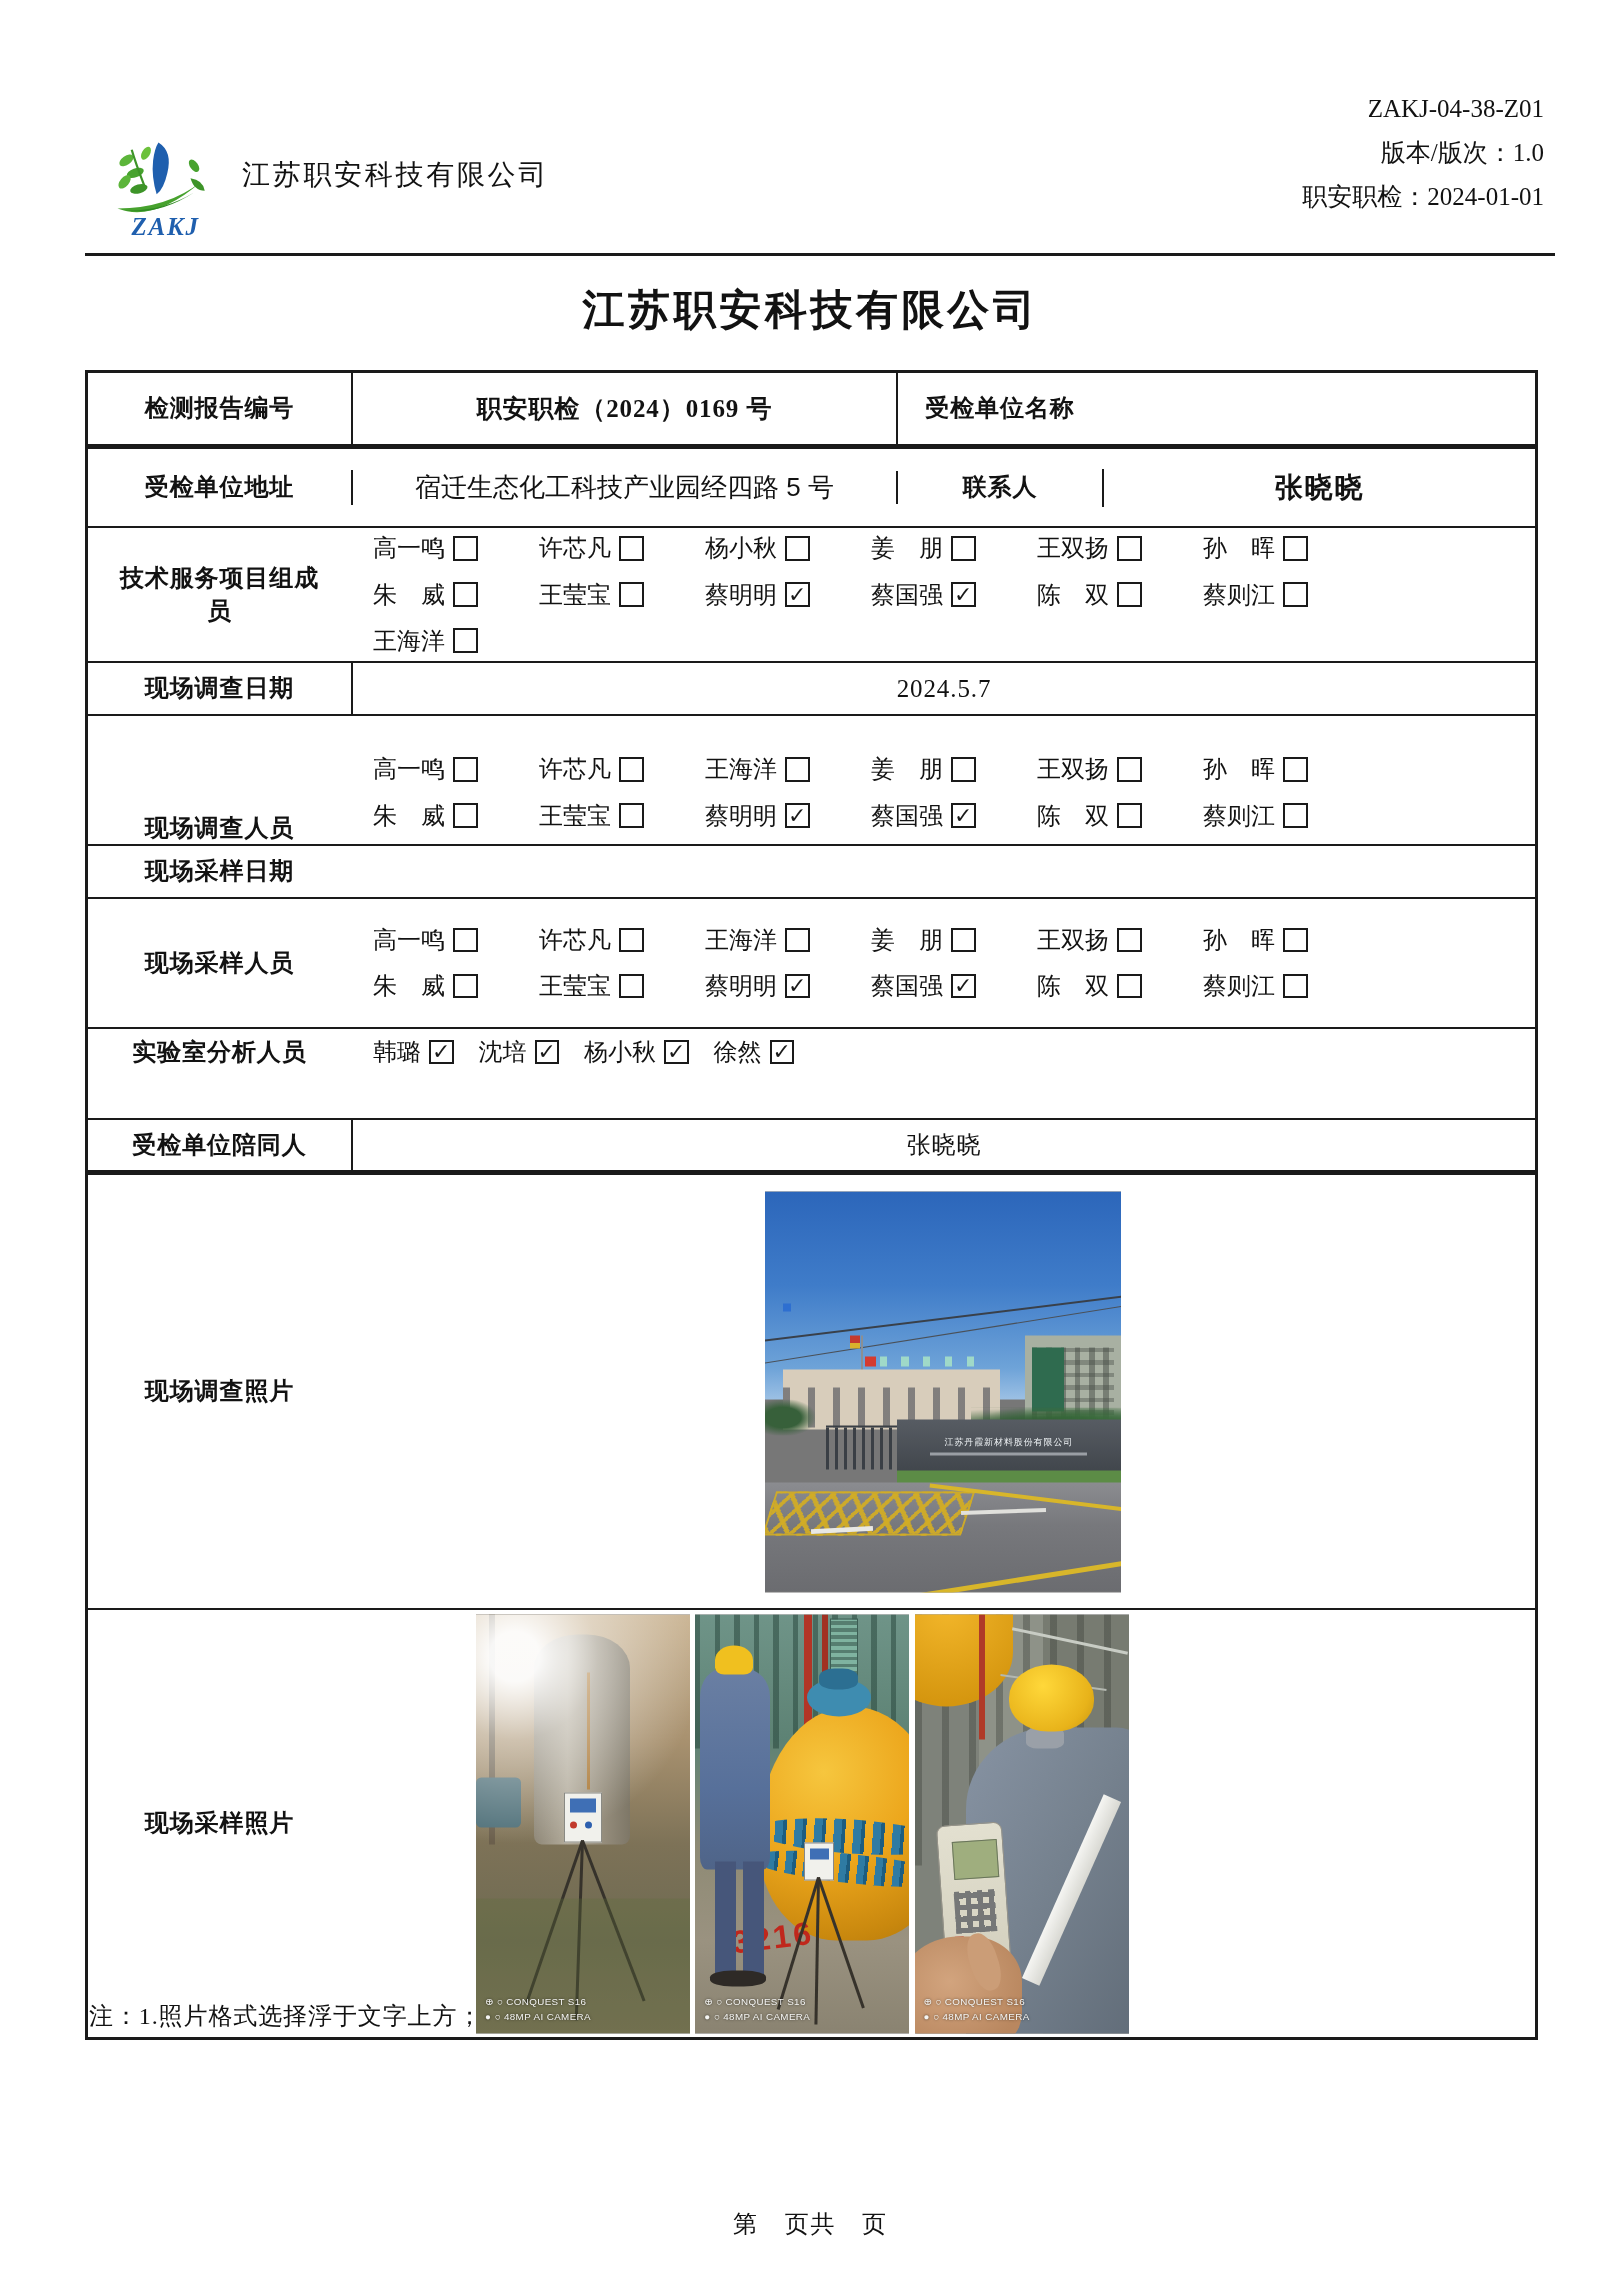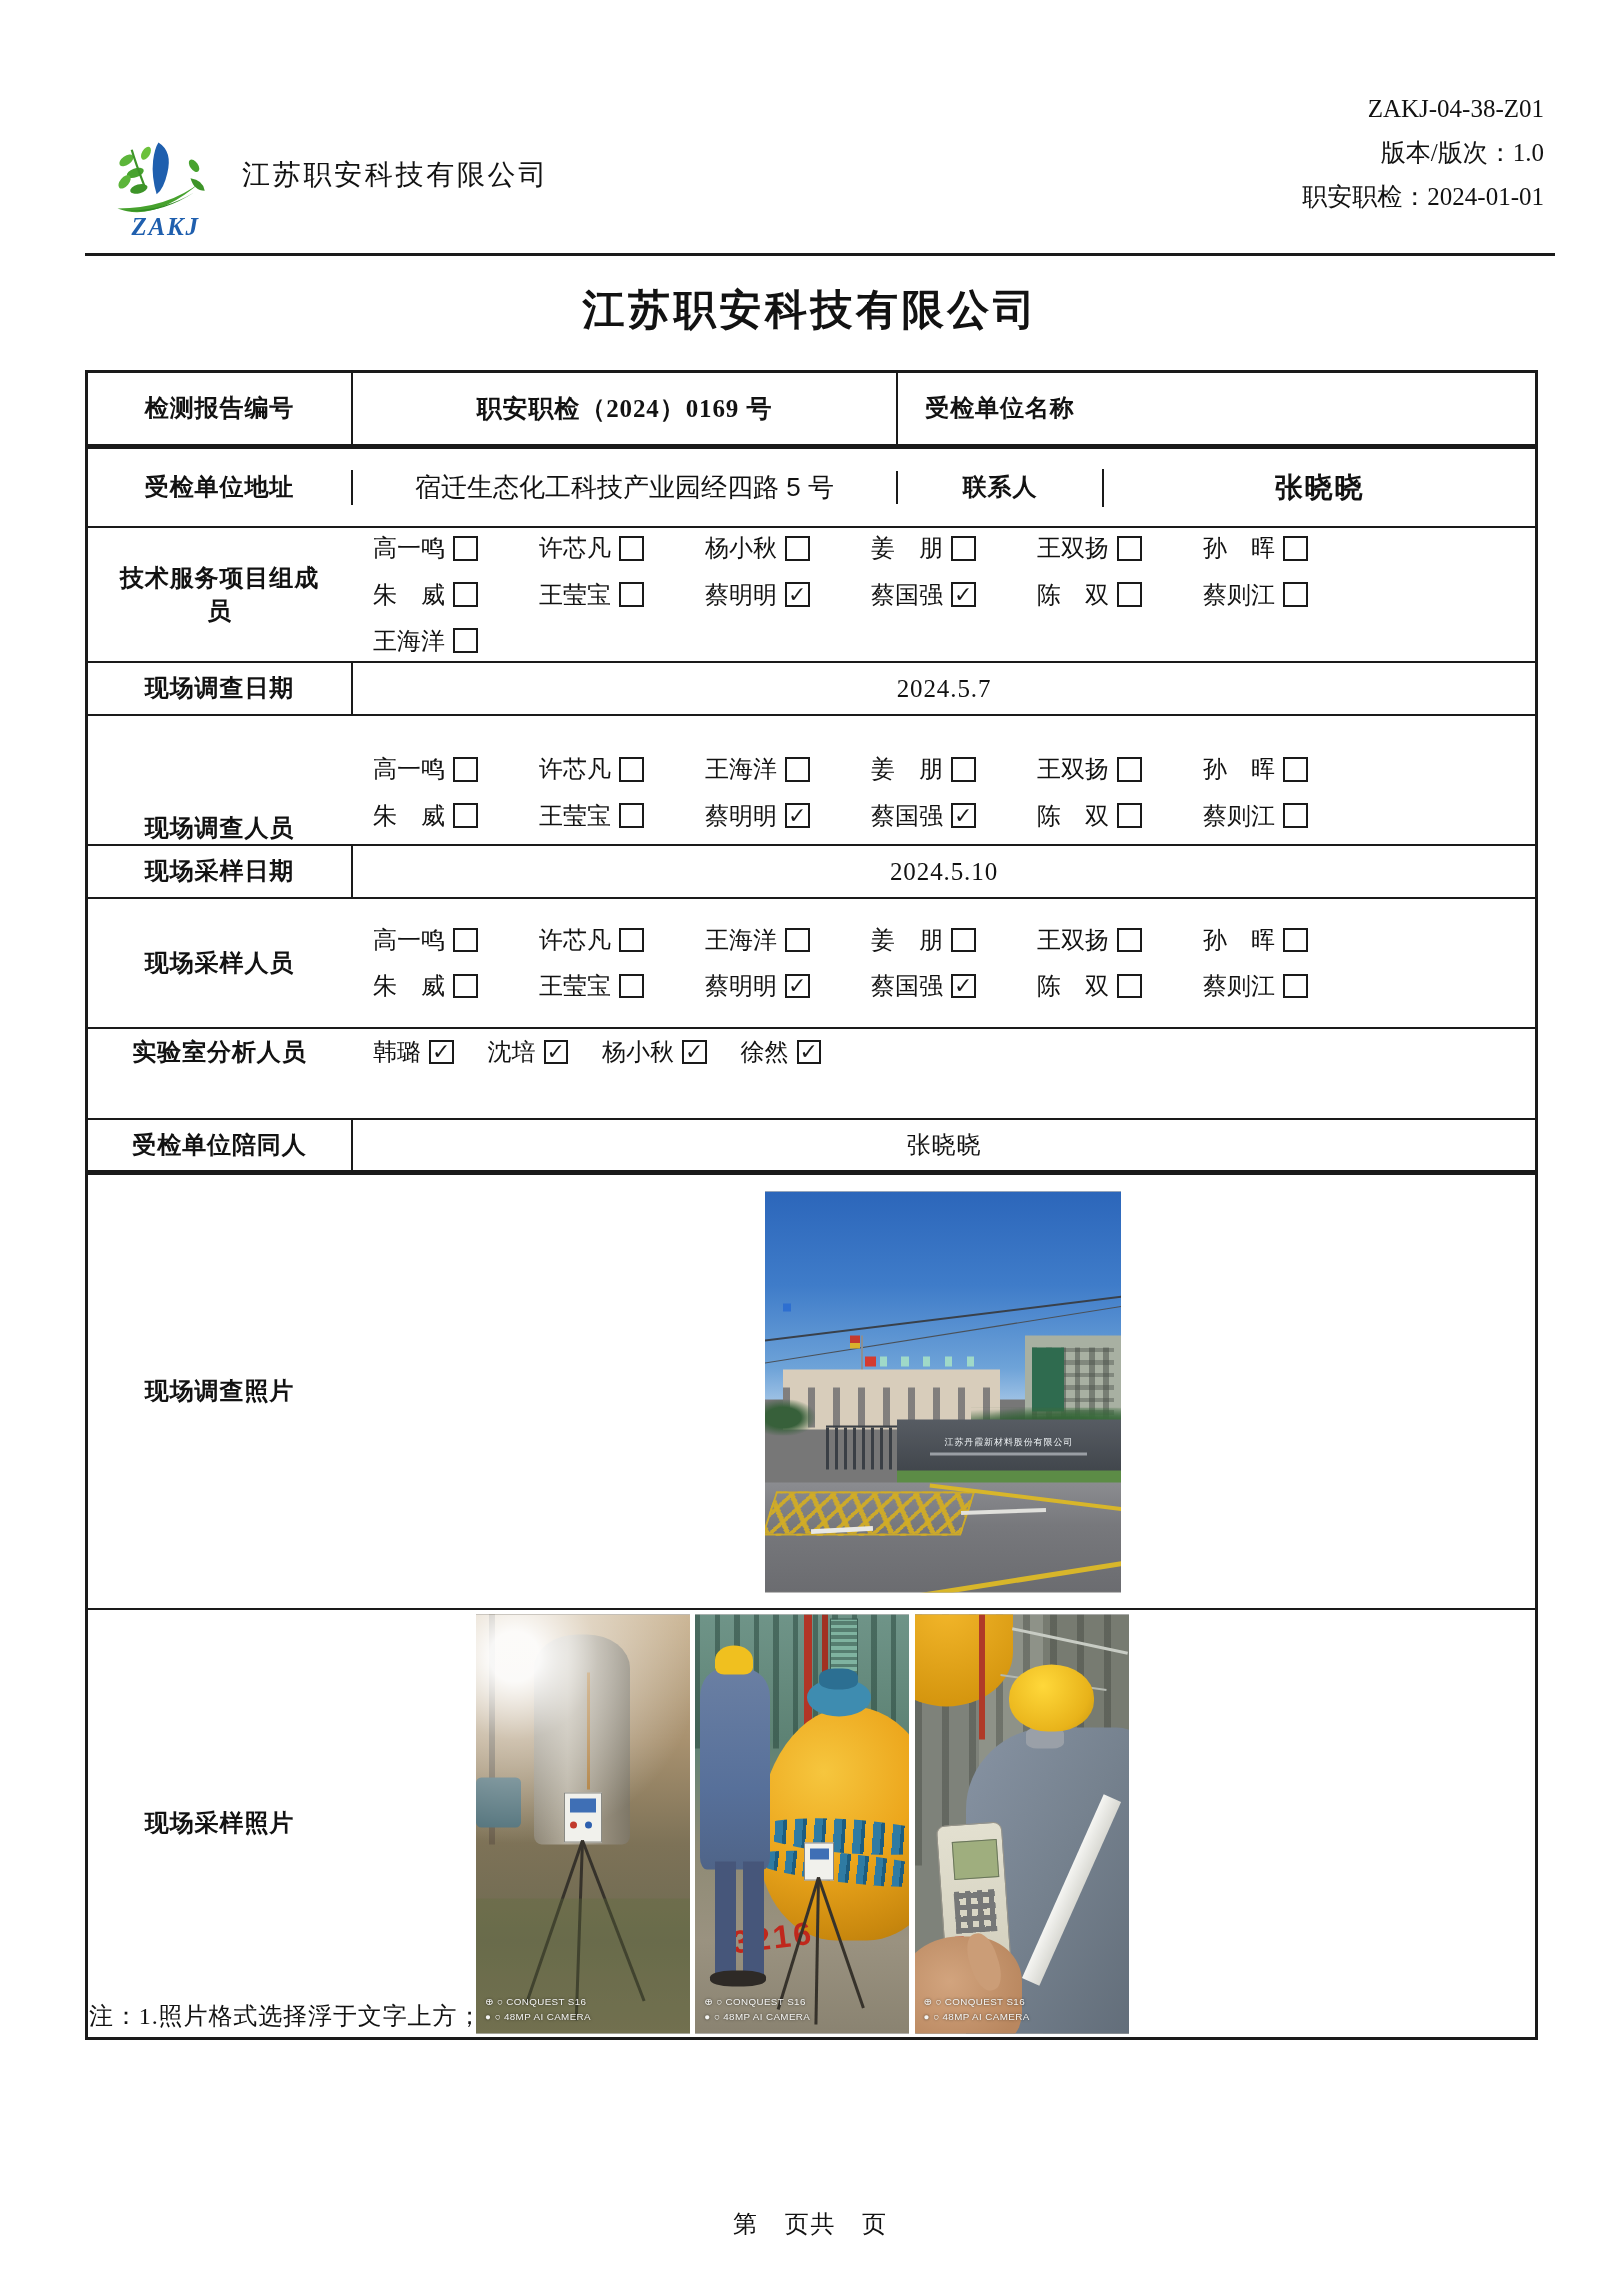--- a/index.html
+++ b/index.html
@@ -40,21 +40,21 @@
   .val-unitname{font-size:24px;letter-spacing:1.8px;}
   .val-address{font-family:"Liberation Sans","DejaVu Sans",sans-serif;font-size:26px;}
   .val-contact{font-weight:bold;font-size:28px;letter-spacing:1.8px;}
   .val-date{font-size:25px;letter-spacing:0.9px;}
   .val-escort{font-size:24px;letter-spacing:0.9px;}
 
   
   .staff{flex:1;display:flex;flex-direction:column;justify-content:center;
          padding:5.3px 0 5.3px 22px;align-items:flex-start;}
   .member-row{display:grid;grid-template-columns:repeat(6,166px);margin:7.1px 0;width:100%;}
-  .member-row.lab{display:flex;gap:34px;}
+  .member-row.lab{display:flex;gap:25px;}
   .member{display:flex;align-items:center;}
   .mname{font-size:24px;white-space:pre;}
   .cb{width:20.5px;height:20.5px;border:2.7px solid #1a1a1a;margin-left:8px;flex:none;
       display:flex;align-items:center;justify-content:center;
       font-family:"DejaVu Sans",sans-serif;font-size:22px;font-weight:bold;line-height:1;color:#1a1a1a;}
 
   
   .photo-cell{flex:1;position:relative;}
   .ph{position:relative;overflow:hidden;background:#777;}
   .ph *{position:absolute;}
@@ -370,21 +370,20 @@
             <span class="member">
               <span class="mname">蔡则江</span>
               <span class="cb"></span>
             </span>
           </div>
       </div>
     </div>
 
     <div class="trow r6">
       <div class="cell c1 lbl">现场采样日期</div>
-      <div class="cell crest val-date">2024.5.10</div>
     </div>
 
     <div class="trow r7">
       <div class="cell c1 lbl">现场采样人员</div>
       <div class="staff">
         <div class="member-row">
             <span class="member">
               <span class="mname">高一鸣</span>
               <span class="cb"></span>
             </span>

